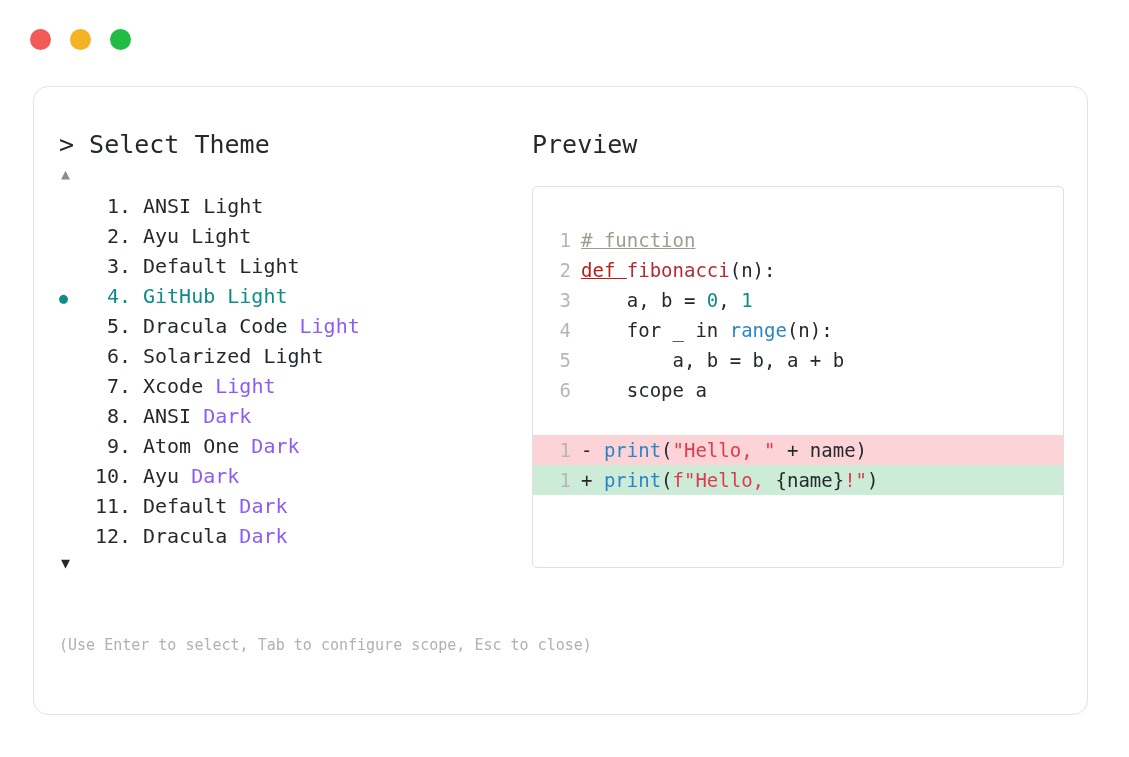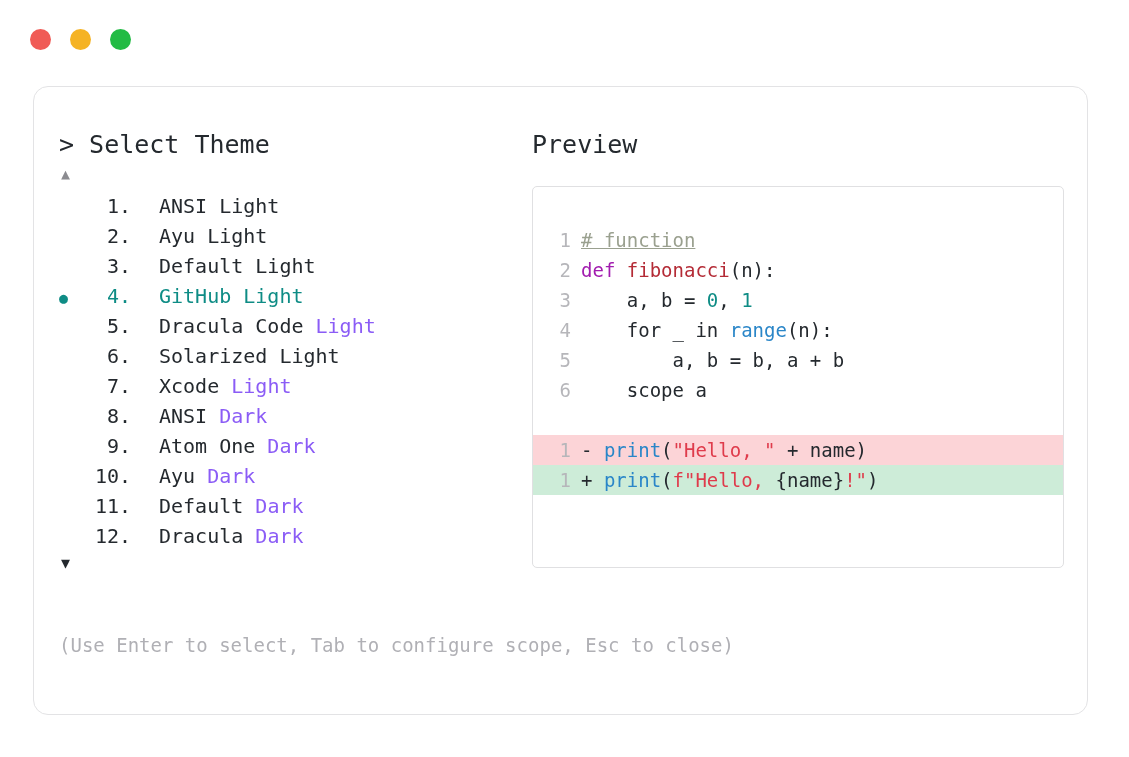--- a/index.html
+++ b/index.html
@@ -103,21 +103,21 @@
     color: #0e8c85;
     line-height: 30px;
   }
   .num-cell {
     width: 44px;
     flex: 0 0 44px;
     text-align: right;
     color: #24292e;
   }
   .name-cell {
-    margin-left: 28px;
+    margin-left: 12px;
     color: #24292e;
   }
   .suffix {
     color: #8b5cf6;
   }
   .theme-row.selected .num-cell,
   .theme-row.selected .name-cell,
   .theme-row.selected .suffix {
     color: #0e8c85;
   }
@@ -158,34 +158,34 @@
   .diff-row {
     padding-left: 22px;
     margin-left: 0;
   }
   .diff-del { background: #fcd4d7; }
   .diff-add { background: #cdecd8; }
   .diff-sign { color: #24292e; margin-right: 0; }
 
   
   .tok-comment { color: #9aa08f; text-decoration: underline; }
-  .tok-keyword { color: #a21caf; }
+  .tok-keyword { color: #b91c1c; text-decoration: underline; }
   .tok-fname   { color: #b42b36; }
   .tok-num     { color: #0e8c85; }
   .tok-builtin { color: #2a86c8; }
   .tok-func    { color: #2a86c8; }
   .tok-string  { color: #df3b4b; }
   .tok-plain   { color: #24292e; }
 
   
   .hint {
     position: absolute;
     left: 25px;
     top: 544px;
-    font-size: 19px;
+    font-size: 15px;
     line-height: 28px;
     color: #b0b0b5;
     white-space: pre;
   }
 </style>
 </head>
 <body>
 
 <div class="titlebar">
   <div class="dot" style="background: rgb(240, 91, 86);"></div>

